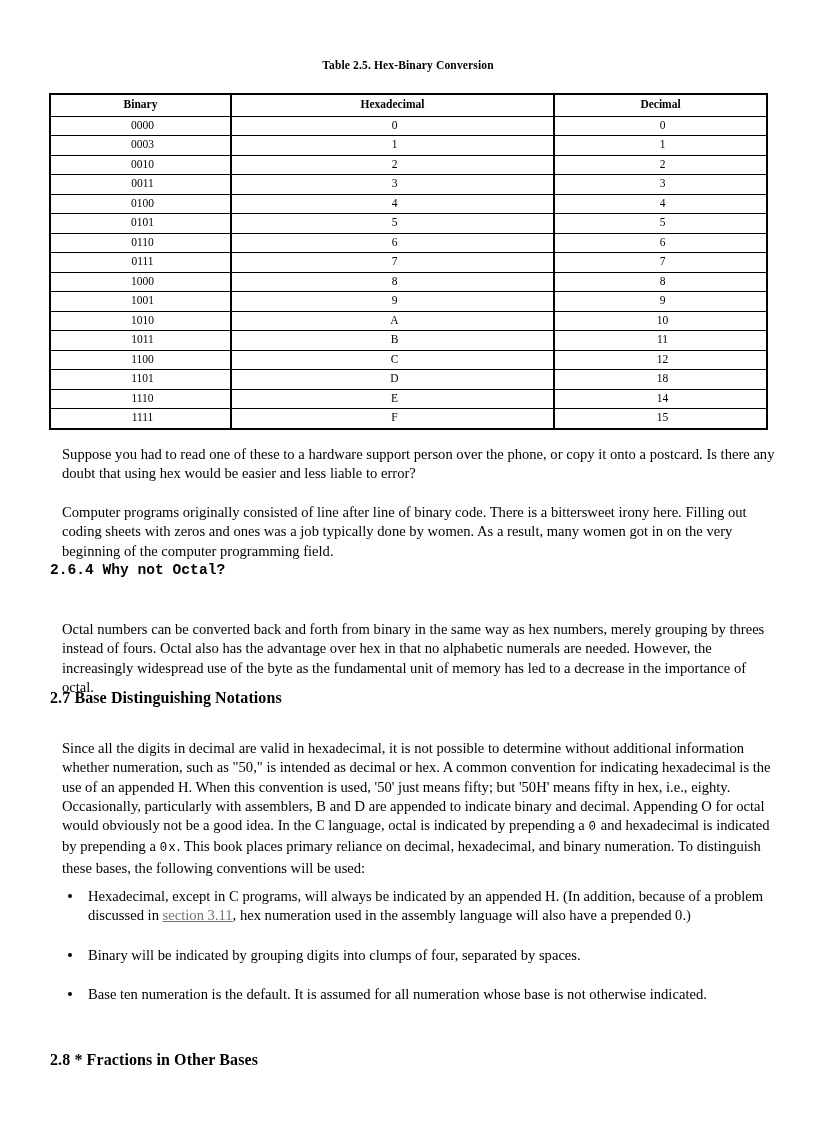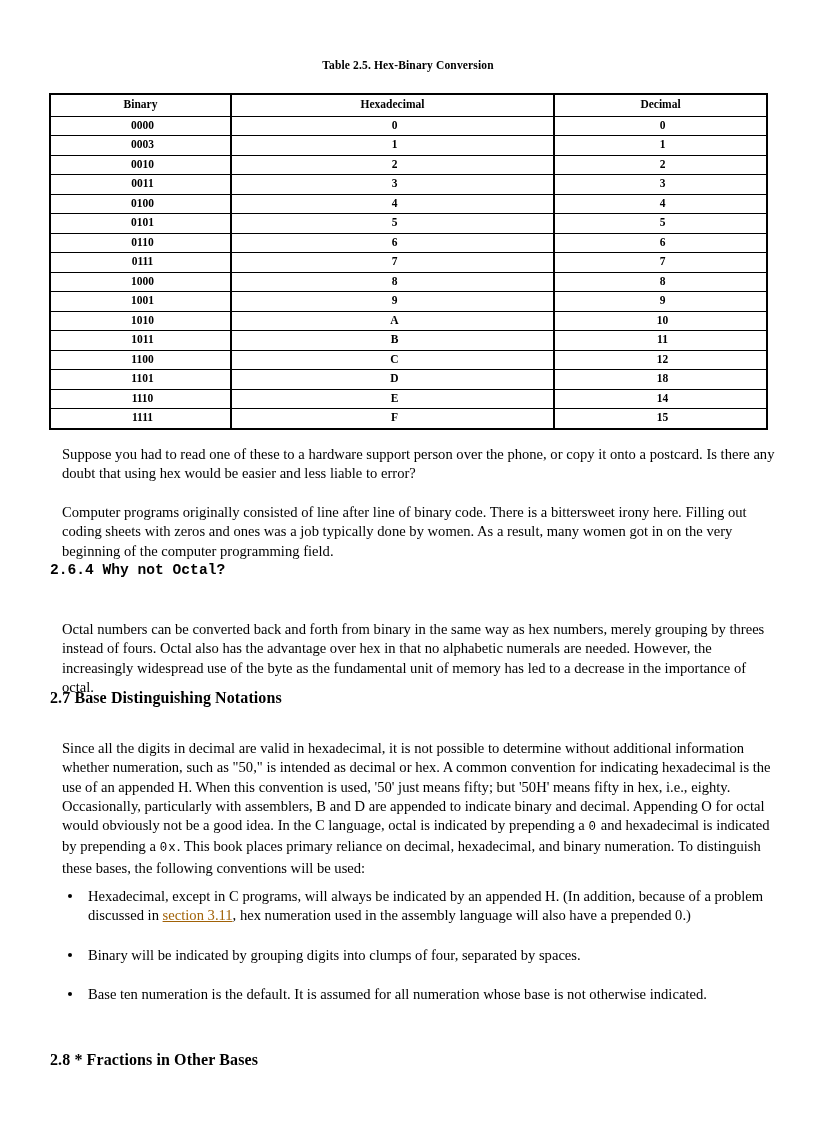--- a/index.html
+++ b/index.html
@@ -56,21 +56,21 @@
   table.conv th,
   table.conv td {
     border: 1px solid #000;
     border-left-width: 2px;
     border-right-width: 2px;
     text-align: center;
     font-size: 11.5px;
     line-height: 1;
     padding: 3px 0 4px 4px;
     height: 11px;
-    font-weight: bold;
+    font-weight: normal;
   }
   table.conv th {
     font-weight: bold;
     padding: 4px 0 5px 0;
   }
   table.conv tr:first-child th { border-top-width: 2px; }
   table.conv tr:last-child td { border-bottom-width: 2px; }
 
   
   .para {
@@ -102,21 +102,21 @@
     margin: 0;
   }
 
   code.mono {
     font-family: "Liberation Mono", "DejaVu Sans Mono", monospace;
     font-size: 12.4px;
     letter-spacing: 1.1px;
   }
 
   a.xref {
-    color: #a16207;
+    color: #737373;
     text-decoration: underline;
   }
 
   
   ul.bullets {
     position: absolute;
     left: 50px;
     width: 716px;
     margin: 0;
     padding: 0;

